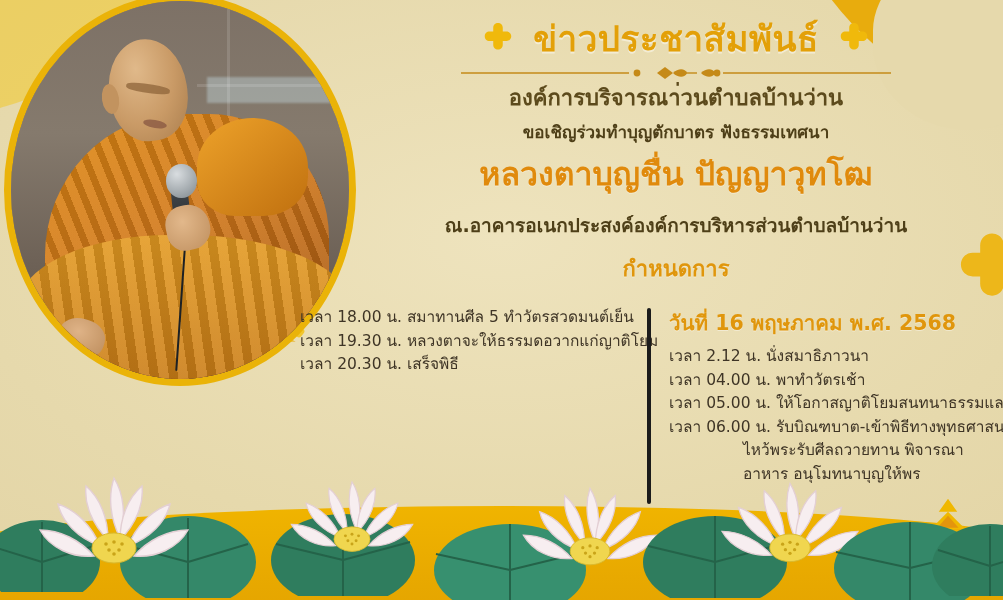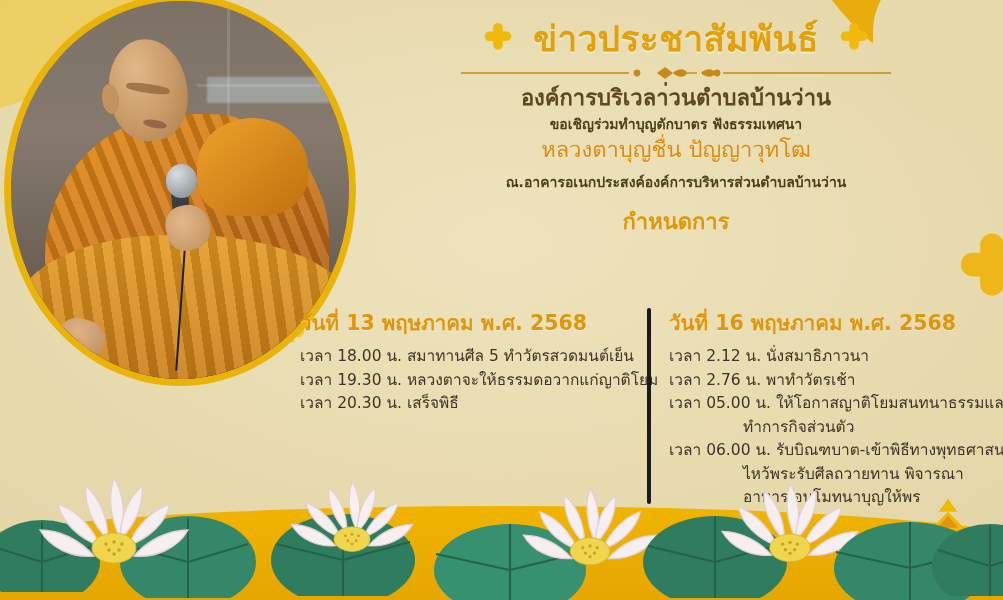--- a/index.html
+++ b/index.html
@@ -184,29 +184,31 @@
   }
   .quatrefoil{ width:34px; height:34px; color:#f0b90b; flex:none; }
   .title-underline{
     margin:3px auto 0; width:430px; height:12px; color:#c58a18;
   }
   .sub1{
     margin-top:5px;
     font-size:22px; font-weight:bold; color:#5c4a1c; line-height:1.5;
   }
   .sub2{
-    font-size:14px; font-weight:bold; color:#4e3f18; line-height:1.5;text-align:center;
+    margin-top:6px;
+    font-size:17px; font-weight:bold; color:#4e3f18; line-height:1.5;text-align:center;
   }
   .monk-name{
-    font-size:22px; font-weight:normal; color:#e08a0c; line-height:1.4;
+    margin-top:7px;
+    font-size:32px; font-weight:bold; color:#e08a0c; line-height:1.4;
     text-shadow:0 1px 0 rgba(255,255,255,.35);
   }
   .venue{
-    margin-top:7px;
-    font-size:14px; font-weight:bold; color:#4e3f18; line-height:1.45;
+    margin-top:15px;
+    font-size:19px; font-weight:bold; color:#4e3f18; line-height:1.45;
   }
   .agenda-word{
     margin-top:11px;
     font-size:22px; font-weight:bold; color:#e0960c;
     text-shadow:0 1px 0 rgba(255,255,255,.35);
   }
 
   
   #schedule{
     position:absolute; left:300px; top:306px;
@@ -325,44 +327,42 @@
         <line x1="262" y1="6" x2="430" y2="6" stroke="currentColor" stroke-width="1.4"></line>
         <circle cx="176" cy="6" r="3.4" fill="currentColor"></circle>
         <path fill="currentColor" d="M196 6l8-6 8 6-8 6z"></path>
         <path fill="currentColor" d="M212 6c5-5 12-5 14 0-2 5-9 5-14 0z"></path>
         <line x1="222" y1="6" x2="236" y2="6" stroke="currentColor" stroke-width="1.4"></line>
         <path fill="currentColor" d="M240 6c5-5 12-5 14 0-2 5-9 5-14 0z"></path>
         <circle cx="256" cy="6" r="3.4" fill="currentColor"></circle>
       </svg>
     </div>
 
-    <div class="sub1">องค์การบริเวลา่วนตำบลบ้านว่าน</div>
+    <div class="sub1">องค์การบริจารณา่วนตำบลบ้านว่าน</div>
     <div class="sub2">ขอเชิญร่วมทำบุญตักบาตร ฟังธรรมเทศนา</div>
     <div class="monk-name">หลวงตาบุญชื่น ปัญญาวุทโฒ</div>
     <div class="venue">ณ.อาคารอเนกประสงค์องค์การบริหารส่วนตำบลบ้านว่าน</div>
     <div class="agenda-word">กำหนดการ</div>
   </div>
 
   <div id="schedule">
 
     <div class="col col-left">
-      <div class="day-head">วันที่ 13 พฤษภาคม พ.ศ. 2568</div>
       <div class="item">เวลา 18.00 น. สมาทานศีล 5 ทำวัตรสวดมนต์เย็น</div>
       <div class="item">เวลา 19.30 น. หลวงตาจะให้ธรรมดอวากแก่ญาติโยม</div>
       <div class="item">เวลา 20.30 น. เสร็จพิธี</div>
     </div>
 
     <div class="divider"></div>
 
     <div class="col col-right">
       <div class="day-head">วันที่ 16 พฤษภาคม พ.ศ. 2568</div>
       <div class="item">เวลา 2.12 น. นั่งสมาธิภาวนา</div>
-      <div class="item">เวลา 2.76 น. พาทำวัตรเช้า</div>
+      <div class="item">เวลา 04.00 น. พาทำวัตรเช้า</div>
       <div class="item">เวลา 05.00 น. ให้โอกาสญาติโยมสนทนาธรรมและ</div>
-      <div class="item" style="padding-left:74px;">ทำการกิจส่วนตัว</div>
       <div class="item">เวลา 06.00 น. รับบิณฑบาต-เข้าพิธีทางพุทธศาสนา</div>
       <div class="item wrap" style="padding-left:74px;">ไหว้พระรับศีลถวายทาน พิจารณา อาหาร อนุโมทนาบุญให้พร</div>
     </div>
   </div>
 
   <div id="bottom">
     <div class="band2"></div>
     <div class="band"></div>
 
     <div class="pagoda">

